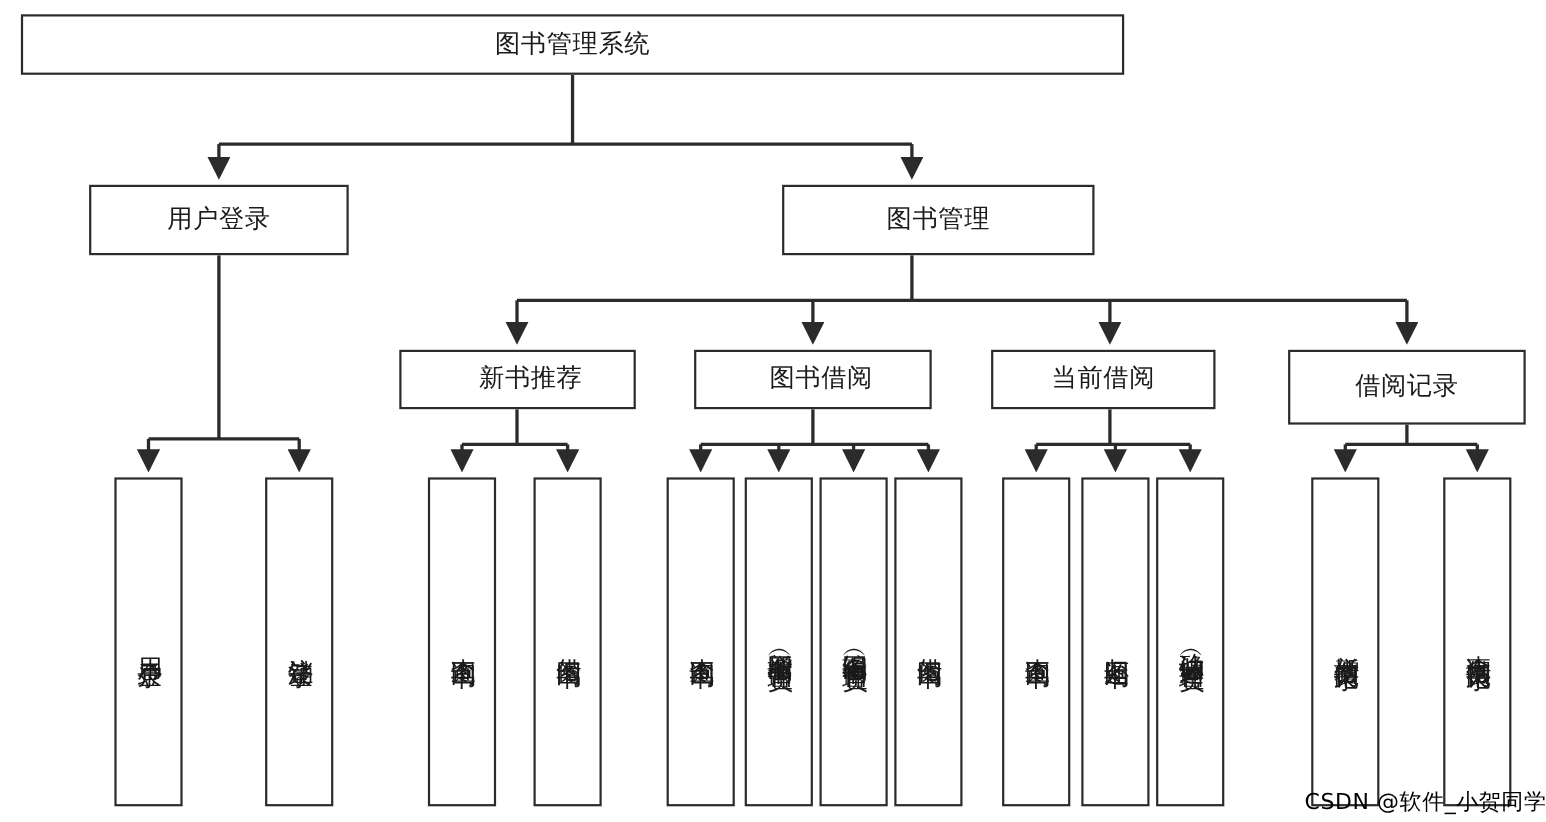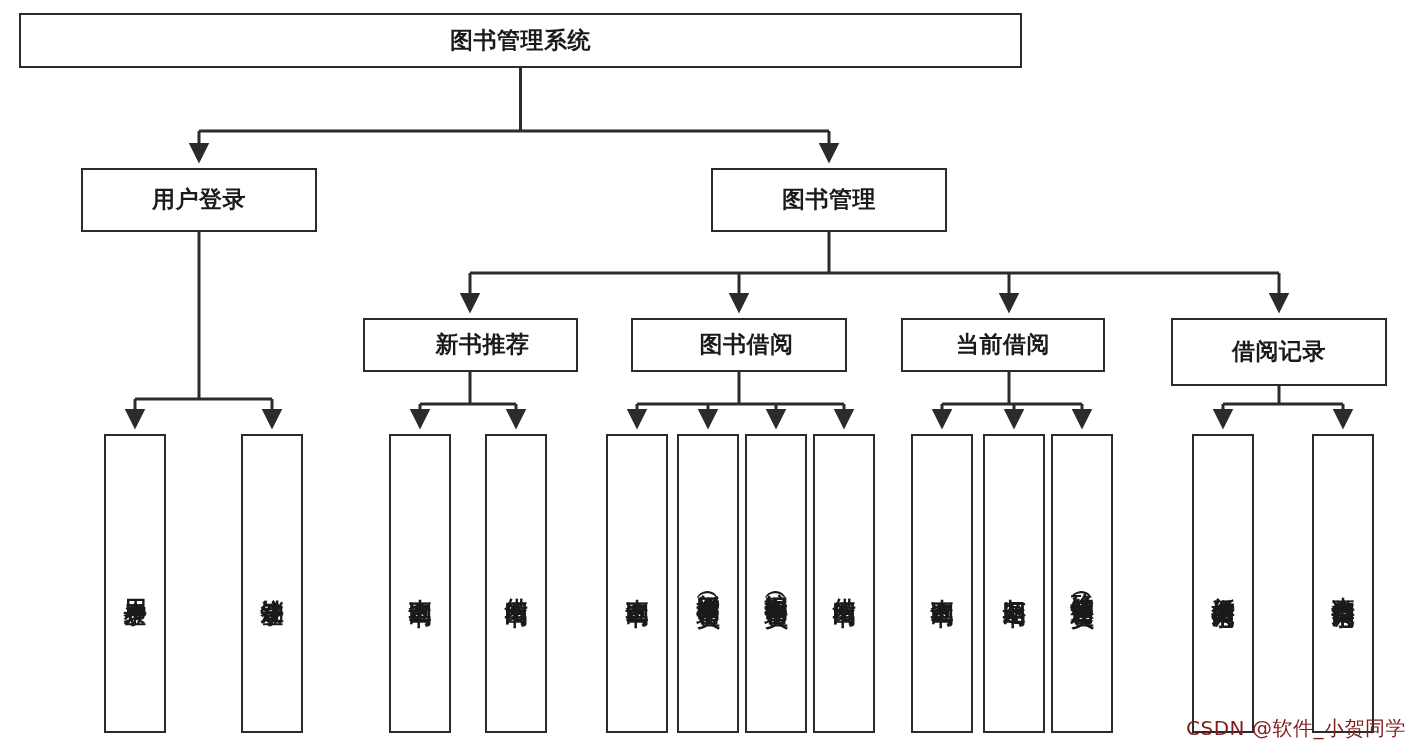--- a/index.html
+++ b/index.html
@@ -27,21 +27,20 @@
   }
   .node {
     position: absolute;
     box-sizing: border-box;
     border: 2.5px solid #2b2b2b;
     background: #ffffff;
     display: flex;
     align-items: center;
     justify-content: center;
     color: #1a1a1a;
-    font-weight: bold;
   }
   .node-h .label {
     font-size: 23px;
     line-height: 1.1;
     letter-spacing: 0.5px;
     white-space: nowrap;
   }
   .node-v {
     padding: 6px 0;
   }
@@ -53,21 +52,21 @@
     letter-spacing: 2px;
     white-space: normal;
     max-height: 100%;
     text-align: center;
   }
   #watermark {
     position: absolute;
     left: 1186px;
     top: 715px;
     font-size: 20px;
-    color: #7f1d1d;
+    color: #000000;
     white-space: nowrap;
     letter-spacing: 0.5px;
   }
 </style>
 </head>
 <body>
 
 <div id="canvas">
 
   <svg id="edges" viewBox="0 0 1405 747" xmlns="http://www.w3.org/2000/svg">
@@ -120,21 +119,21 @@
     </g>
   </svg>
 
   <div class="node node-h" style="left:19px; top:13px; width:1003px; height:55px;">
     <span class="label">图书管理系统</span>
   </div>
 
   <div class="node node-h" style="left:81px; top:168px; width:236px; height:64px;">
     <span class="label">用户登录</span>
   </div>
-  <div class="node node-h" style="left:711px; top:168px; width:236px; height:64px;">
+  <div class="node node-h" style="left:711px; top:168px; width:284px; height:64px;">
     <span class="label">图书管理</span>
   </div>
 
   <div class="node node-h" style="left:363px; top:318px; width:215px; height:54px;padding-left:24px;">
     <span class="label">新书推荐</span>
   </div>
   <div class="node node-h" style="left:631px; top:318px; width:216px; height:54px;padding-left:15px;">
     <span class="label">图书借阅</span>
   </div>
   <div class="node node-h" style="left:901px; top:318px; width:204px; height:54px;">

